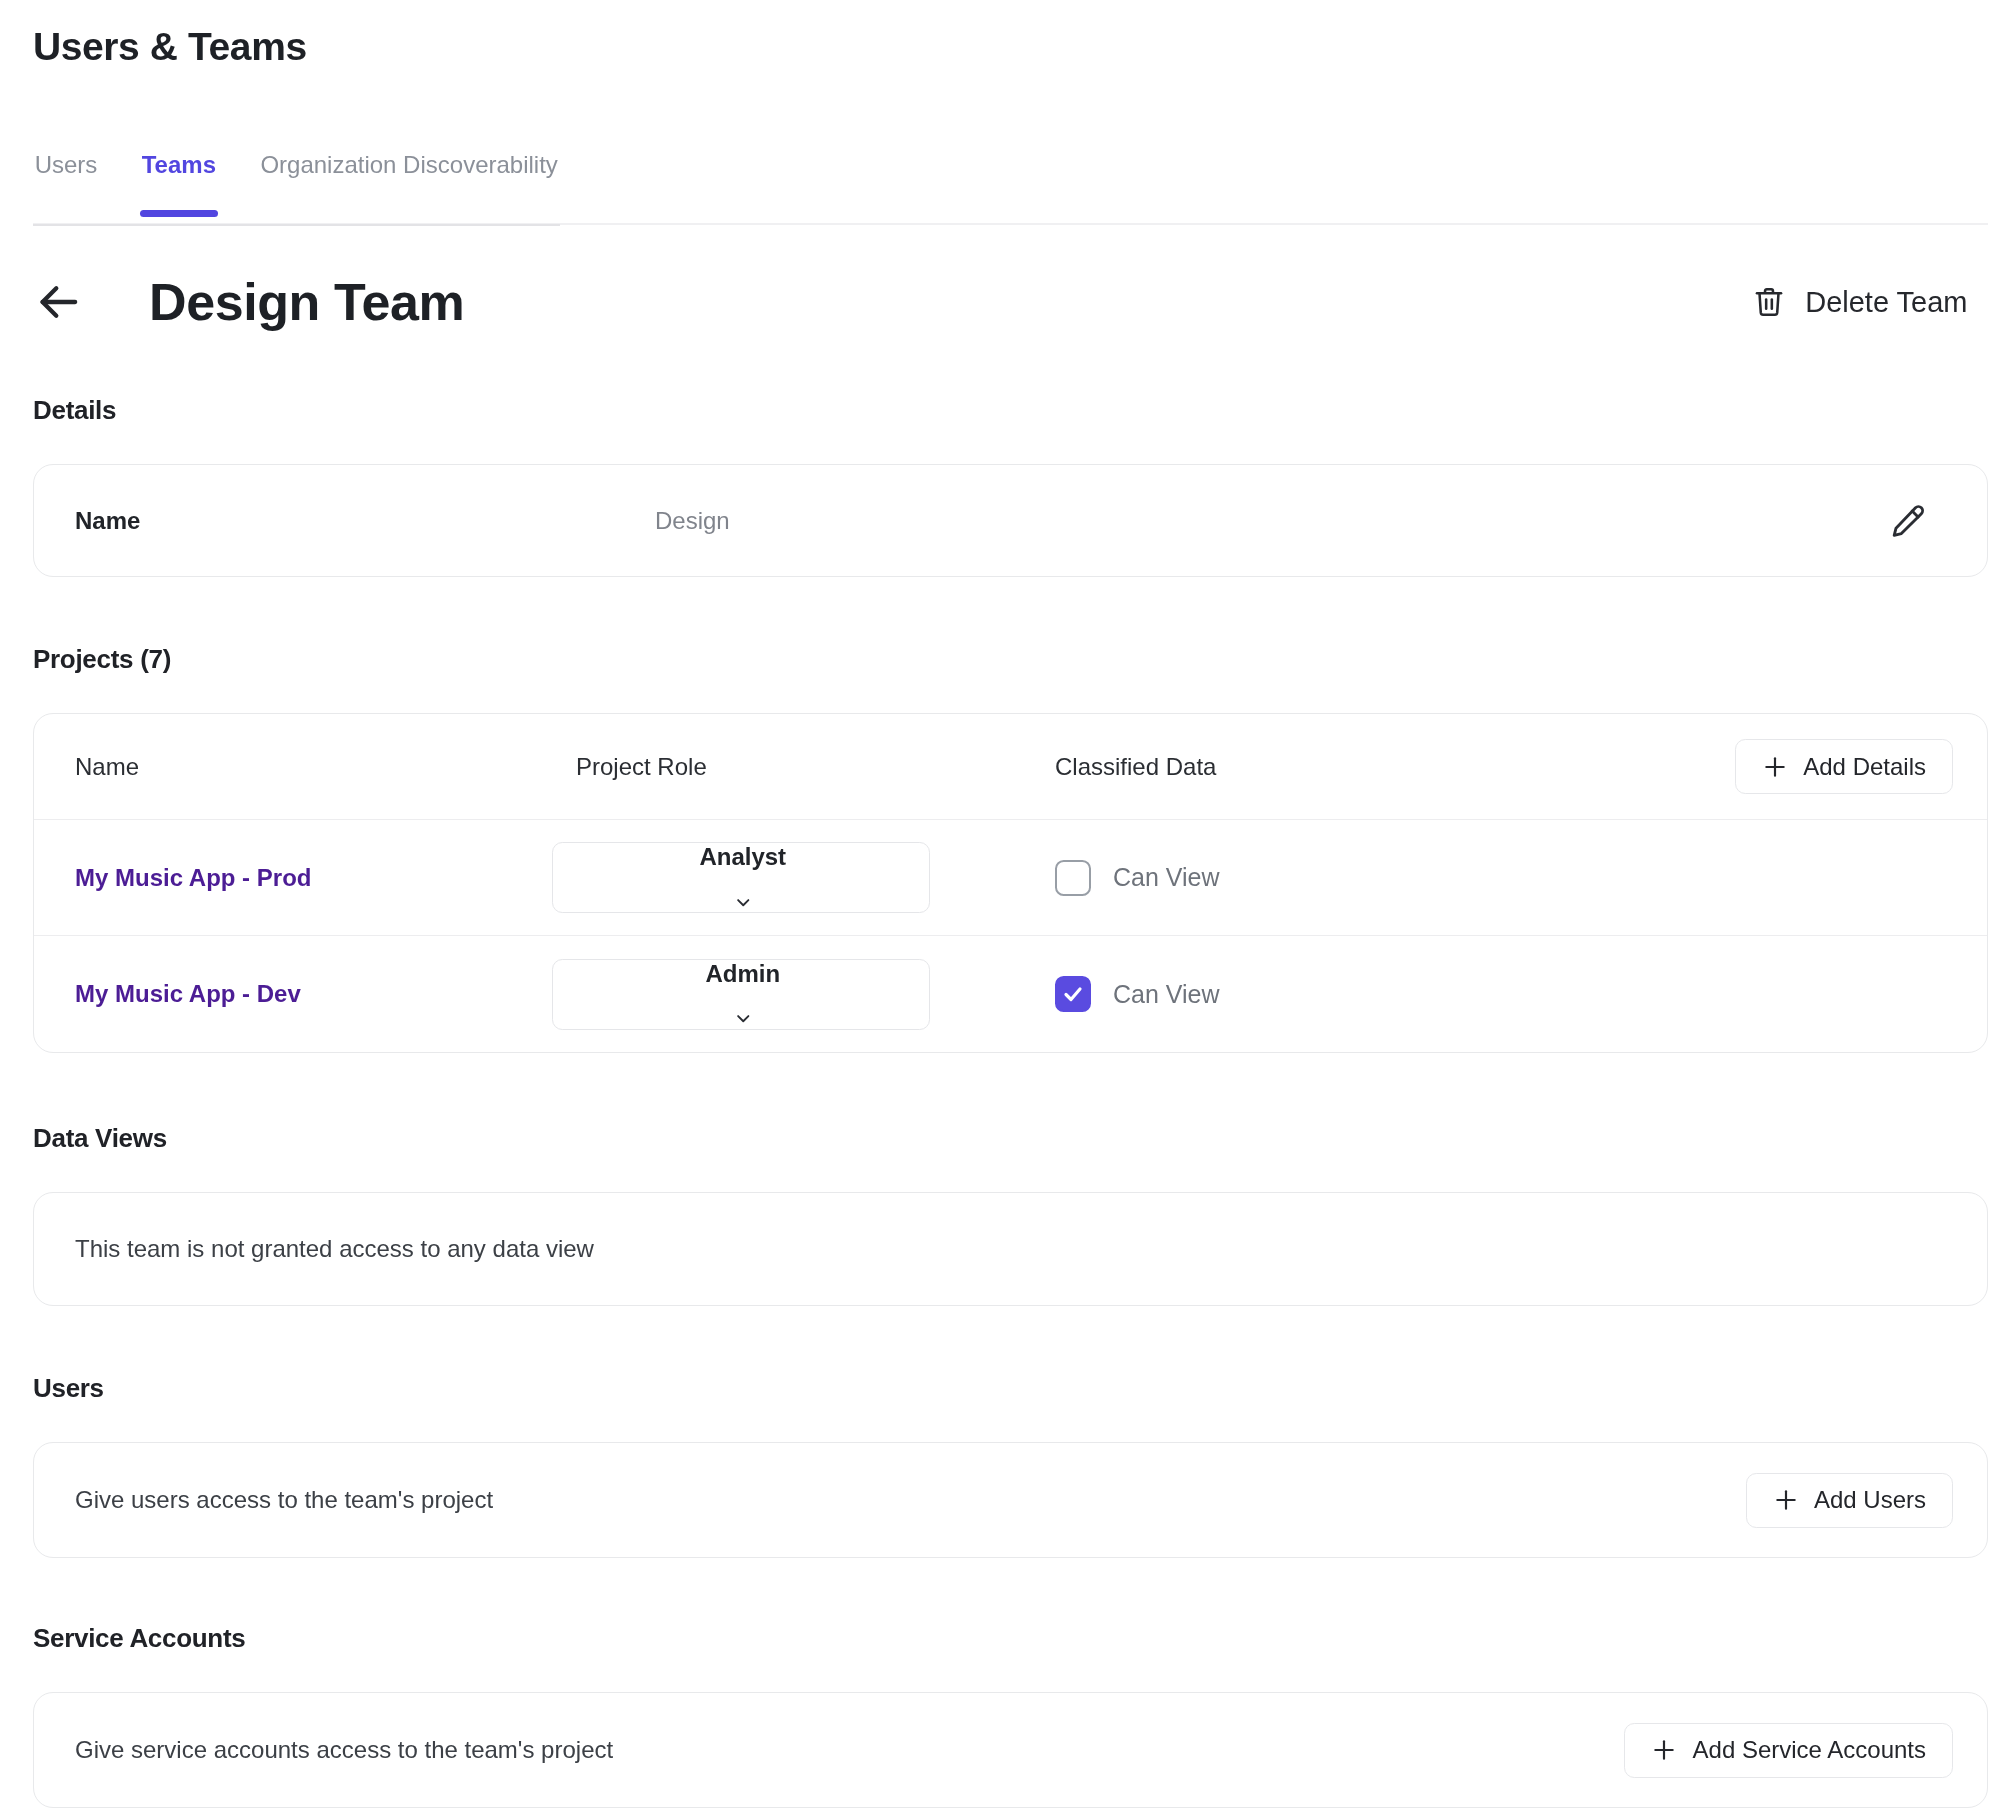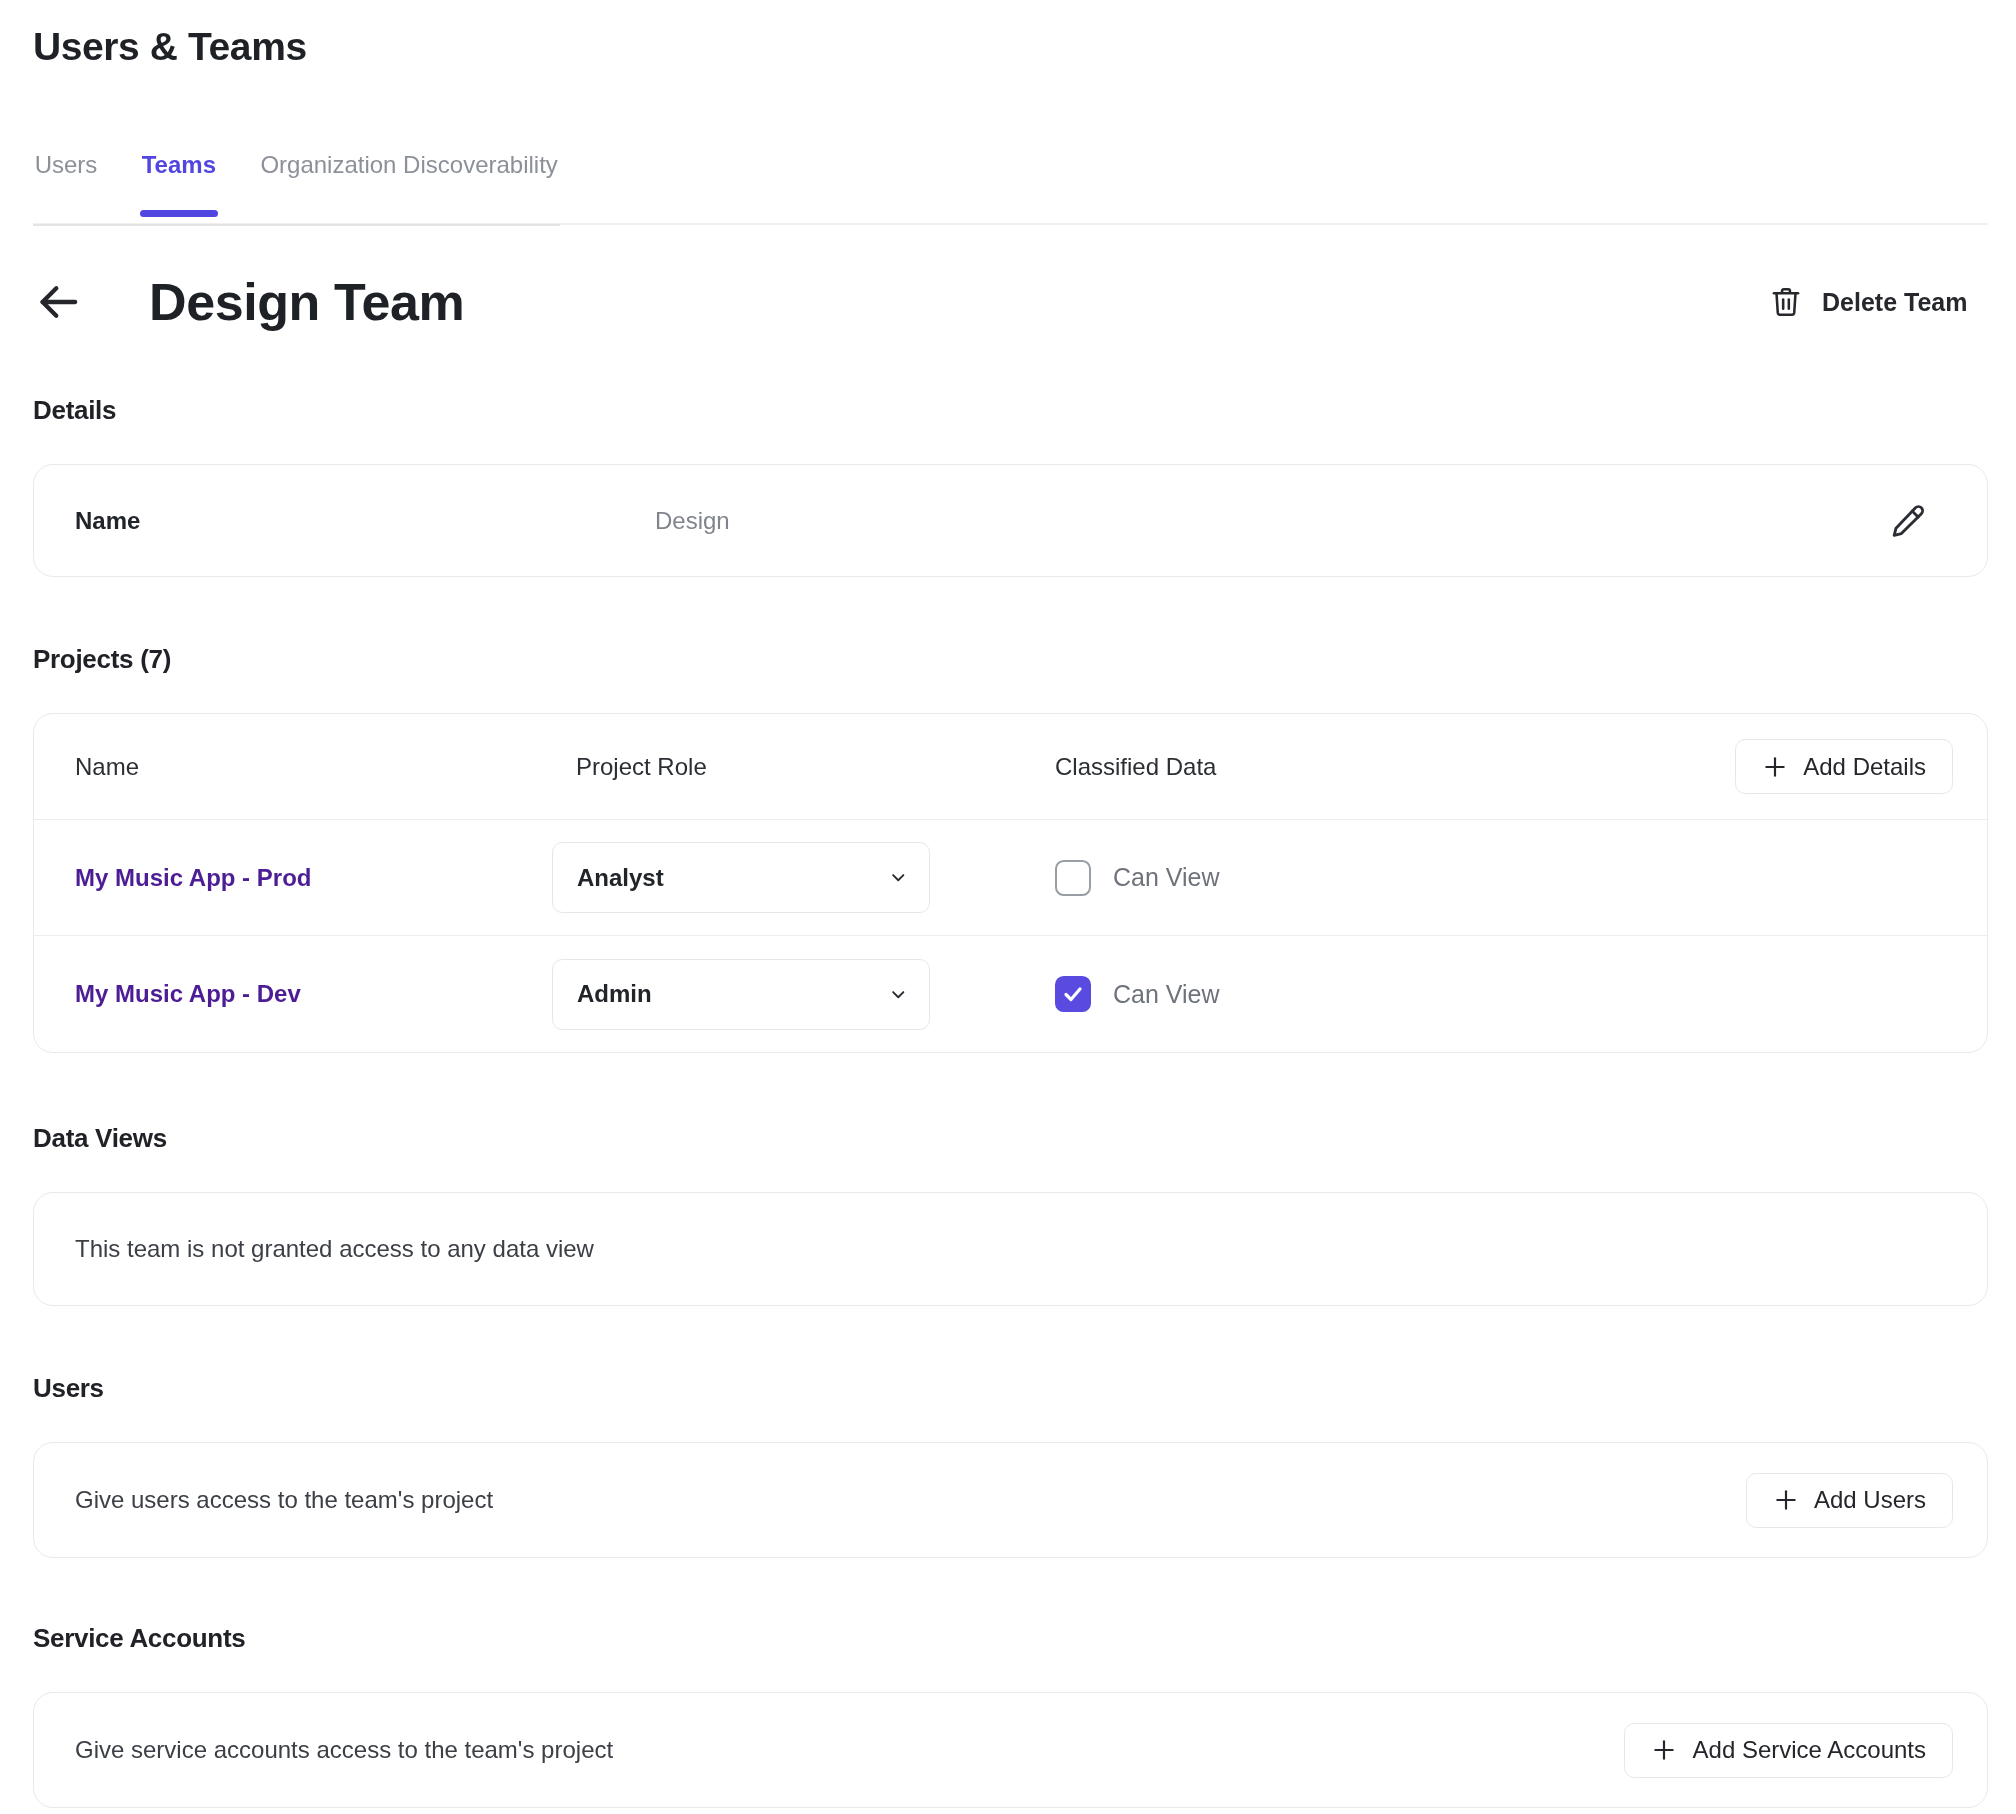--- a/index.html
+++ b/index.html
@@ -29,21 +29,21 @@
   .tab.active::after {
     content:""; position:absolute; left:0; right:0; bottom:6.8px; height:7.7px;
     border-radius:4.3px; background:#5246e0;
   }
 
   
   .team-header { display:flex; align-items:center; margin-top:46px; }
   .back-btn { width:50px; height:50px; display:flex; align-items:center; justify-content:center; }
   .team-title { font-size:52px; font-weight:700; letter-spacing:-0.4px; margin-left:66px; color:#1e2126; }
   .delete-btn { margin-left:auto; margin-right:20.5px; display:flex; align-items:center; gap:19px;
-    font-size:25px; font-weight:700; color:#26282d; }
+    font-size:29px; font-weight:400; color:#26282d; }
 
   
   .section-heading { font-size:26px; font-weight:700; color:#202227; letter-spacing:-0.3px; }
   .mt-details { margin-top:63px; }
   .mt-projects { margin-top:67px; }
   .mt-dataviews { margin-top:70px; }
   .mt-users { margin-top:67px; }
   .mt-service { margin-top:65px; }
 
   .card { border:1.7px solid #e8e9eb; border-radius:20px; background:#fff; margin-top:38px; }
@@ -61,21 +61,21 @@
   }
   .ptable-header { height:106px; border-bottom:1.7px solid #ededef; }
   .ptable-data { height:116px; }
   .row-border { border-bottom:1.7px solid #ededef; }
   .th { font-size:24px; font-weight:400; color:#2b2e33; }
   .th-pad { padding-left:24px; }
   .row-name { font-size:24px; font-weight:600; color:#4c1d95; }
   .role-select {
     width:378px; height:71px; border:1.7px solid #e5e6e9; border-radius:10.3px;
     display:flex; align-items:center; justify-content:space-between;
-    padding:0 20.5px 0 24px; font-size:24px; font-weight:600; color:#212429; background:#fff;
+    padding:0 20.5px 0 24px; font-size:24px; font-weight:600; color:#212429; background:#fff;flex-direction:column;
   }
   .canview { display:flex; align-items:center; gap:22px; font-size:25px; color:#6e737b; }
   .checkbox {
     width:36px; height:36px; border-radius:8.6px; border:2.6px solid #989ea6;
     display:flex; align-items:center; justify-content:center; background:#fff;
   }
   .checkbox svg { display:none; }
   .checkbox.checked { background:#5a4be0; border-color:#5a4be0; }
   .checkbox.checked svg { display:block; }
 

